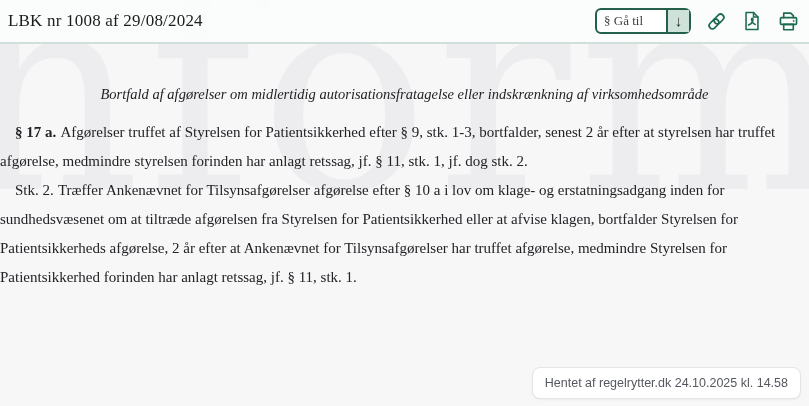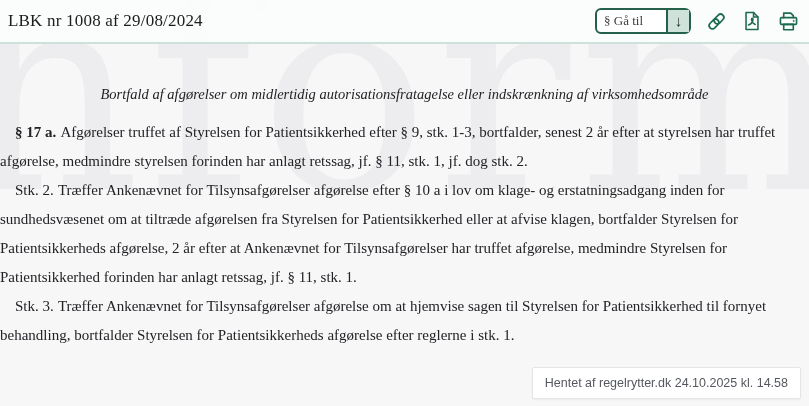--- a/index.html
+++ b/index.html
@@ -73,21 +73,21 @@
     color:#232327;
     text-indent:15px;
   }
   .lead{margin-right:.28em;}
   .lead-bold{font-weight:bold;}
   .lead-italic{}
   
   .stamp{
     position:absolute;right:8px;bottom:7px;z-index:3;
     background:#ffffff;
-    border:1px solid #e4e5e8;border-radius:2px;
+    border:1px solid #e4e5e8;border-radius:8px;
     padding:8px 12px;
     font-family:"Liberation Sans", sans-serif;
     font-size:12.5px;color:#55585e;
     box-shadow:0 1px 2px rgba(0,0,0,.05);
   }
 </style>
 </head>
 <body>
 
 <div class="page">
@@ -143,20 +143,17 @@
     <h2 class="section-heading">Bortfald af afgørelser om midlertidig autorisationsfratagelse eller indskrænkning af virksomhedsområde</h2>
 
     <p class="law-par">
       <span class="lead lead-bold">§ 17 a.</span><span>Afgørelser truffet af Styrelsen for Patientsikkerhed efter § 9, stk. 1-3, bortfalder, senest 2 år efter at styrelsen har truffet afgørelse, medmindre styrelsen forinden har anlagt retssag, jf. § 11, stk. 1, jf. dog stk. 2.</span>
     </p>
 
     <p class="law-par">
       <span class="lead lead-italic">Stk. 2.</span><span>Træffer Ankenævnet for Tilsynsafgørelser afgørelse efter § 10 a i lov om klage- og erstatningsadgang inden for sundhedsvæsenet om at tiltræde afgørelsen fra Styrelsen for Patientsikkerhed eller at afvise klagen, bortfalder Styrelsen for Patientsikkerheds afgørelse, 2 år efter at Ankenævnet for Tilsynsafgørelser har truffet afgørelse, medmindre Styrelsen for Patientsikkerhed forinden har anlagt retssag, jf. § 11, stk. 1.</span>
     </p>
 
-    <p class="law-par">
-      <span class="lead lead-italic">Stk. 3.</span><span>Træffer Ankenævnet for Tilsynsafgørelser afgørelse om at hjemvise sagen til Styrelsen for Patientsikkerhed til fornyet behandling, bortfalder Styrelsen for Patientsikkerheds afgørelse efter reglerne i stk. 1.</span>
-    </p>
   </div>
 
   <div class="stamp">Hentet af regelrytter.dk 24.10.2025 kl. 14.58</div>
 
 </div>
 
 </body></html>

